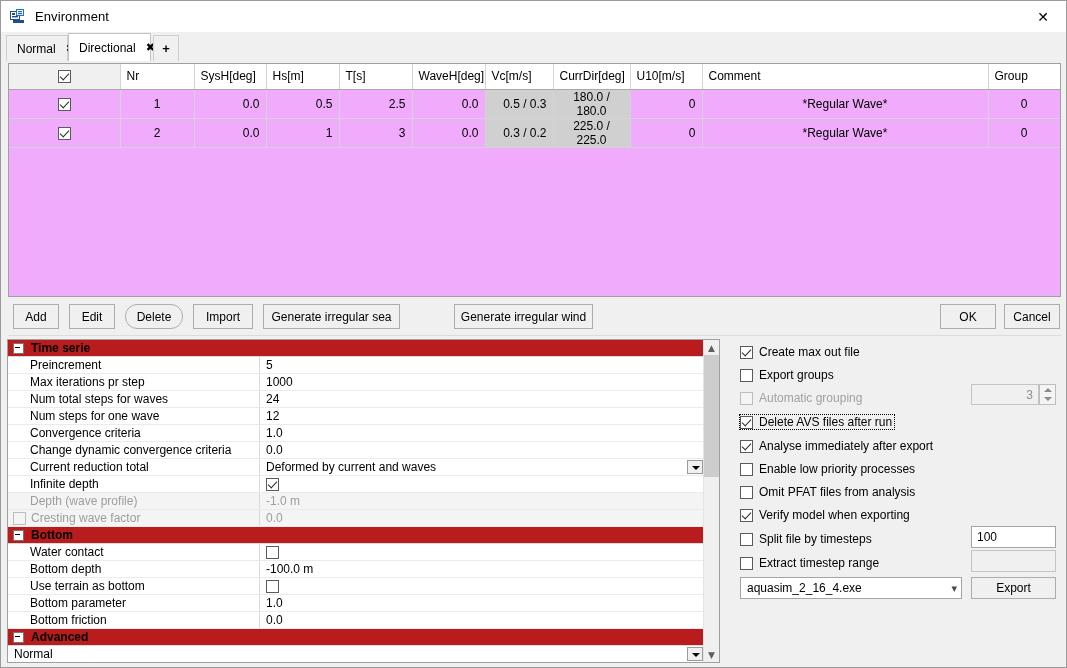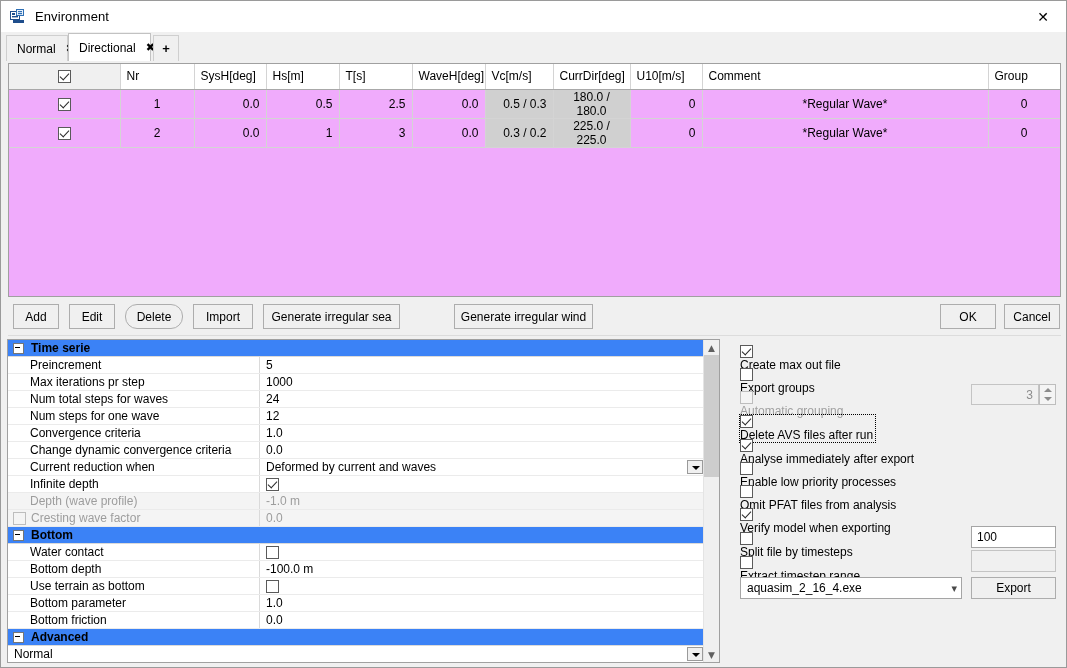--- a/index.html
+++ b/index.html
@@ -51,41 +51,41 @@
   .sep{position:absolute;left:7px;top:334px;width:1053px;height:1px;background:#dcdcdc;}
 
   
   .pgrid{position:absolute;left:6px;top:338px;width:713px;height:324px;background:#fff;border:1px solid #a0a0a0;box-sizing:border-box;overflow:hidden;}
   .pgrid-inner{position:absolute;left:0;top:0;right:15px;bottom:0;overflow:hidden;}
   .prow{display:flex;height:17px;box-sizing:border-box;border-bottom:1px solid #ebebeb;align-items:stretch;}
   .prow .nm{width:252px;box-sizing:border-box;flex:none;display:flex;align-items:center;padding-left:6px;
             border-right:1px solid #dadada;font-size:12px;background:#fff;overflow:hidden;white-space:nowrap;}
   .prow .vl{flex:1;display:flex;align-items:center;padding-left:6px;font-size:12px;background:#fff;overflow:hidden;white-space:nowrap;position:relative;}
   .prow.cat{background:#f0f0f0;border-bottom:1px solid #dadada;}
-  .prow.cat .nm,.prow.cat .vl{background:#3b82f6;font-weight:bold;border-right:none;}
+  .prow.cat .nm,.prow.cat .vl{background:#b91c1c;font-weight:bold;border-right:none;}
   .prow.cat .nm{padding-left:5px;}
   .prow.dis .nm,.prow.dis .vl{color:#9d9d9d;background:#f4f4f4;}
   .prow.dis .nm{padding-left:6px;}
   .expander{display:inline-block;width:9px;height:9px;border:1px solid #767676;margin-right:7px;position:relative;background:#fff;flex:none;}
   .expander:before{content:"";position:absolute;left:1px;top:3px;width:5px;height:1px;background:#000;}
   .nm-ind{padding-left:22px !important;}
   .nm-cbind{display:flex;align-items:center;}
   .nm-cbind .cb{margin-left:0px;margin-right:5px;flex:none;}
   .ddarrow{position:absolute;right:1px;top:1px;width:16px;height:14px;background:#f0f0f0;border:1px solid #9a9a9a;box-sizing:border-box;}
   .ddarrow:after{content:"";position:absolute;left:4px;top:5px;border-left:4px solid transparent;border-right:4px solid transparent;border-top:4px solid #000;}
 
   
   .vsb{position:absolute;right:0;top:0;width:15px;bottom:0;background:#f0f0f0;border-left:1px solid #e4e4e4;}
   .vsb .ar{position:absolute;left:0;width:15px;height:15px;display:flex;align-items:center;justify-content:center;color:#606060;font-size:9px;font-family:"DejaVu Sans",sans-serif;}
   .vsb .ar.up{top:0;} .vsb .ar.dn{bottom:0;}
   .vsb .thumb{position:absolute;left:0;width:15px;background:#cdcdcd;}
 
   
   .opts{position:absolute;left:730px;top:338px;width:330px;height:324px;}
-  .opt{position:absolute;display:flex;align-items:flex-start;font-size:12px;white-space:nowrap;flex-direction:column;}
+  .opt{position:absolute;display:flex;align-items:center;font-size:12px;white-space:nowrap;}
   .opt .cb{margin-right:6px;}
   .opt.dis{color:#a0a0a0;}
   .focusbox{outline:1px dotted #000;outline-offset:0px;}
 
   .numfield{position:absolute;box-sizing:border-box;border:1px solid #a5a5a5;background:#fff;font-size:12px;
             display:flex;align-items:center;padding:0 5px;}
   .numfield.dis{background:#f0f0f0;border-color:#c4c4c4;color:#8d8d8d;}
   .numfield.right{justify-content:flex-end;}
   .spin{position:absolute;width:17px;box-sizing:border-box;border:1px solid #bdbdbd;background:#f4f4f4;}
   .spin .up,.spin .dn{position:absolute;left:0;width:100%;height:50%;display:flex;align-items:center;justify-content:center;}
@@ -239,21 +239,21 @@
       <div class="prow">
         <div class="nm nm-ind">Convergence criteria</div>
         <div class="vl">1.0</div>
       </div>
       <div class="prow">
         <div class="nm nm-ind">Change dynamic convergence criteria</div>
         <div class="vl">0.0</div>
       </div>
 
       <div class="prow">
-        <div class="nm nm-ind">Current reduction when</div>
+        <div class="nm nm-ind">Current reduction total</div>
         <div class="vl">
           <span>Deformed by current and waves</span>
           <span class="ddarrow"></span>
         </div>
       </div>
 
       <div class="prow">
         <div class="nm nm-ind">Infinite depth</div>
         <div class="vl">
           <span class="cb on"></span>

